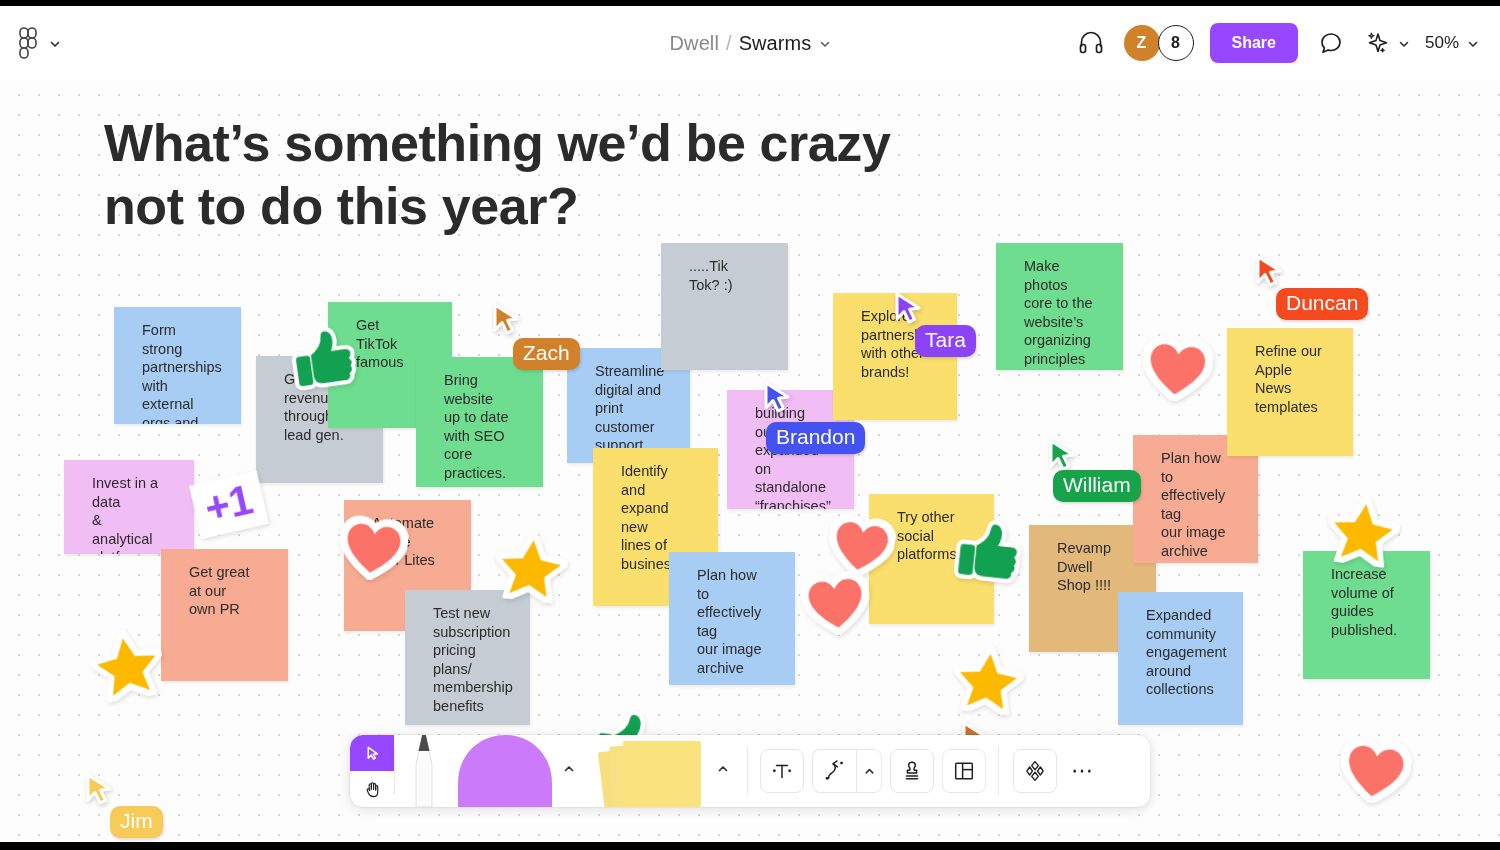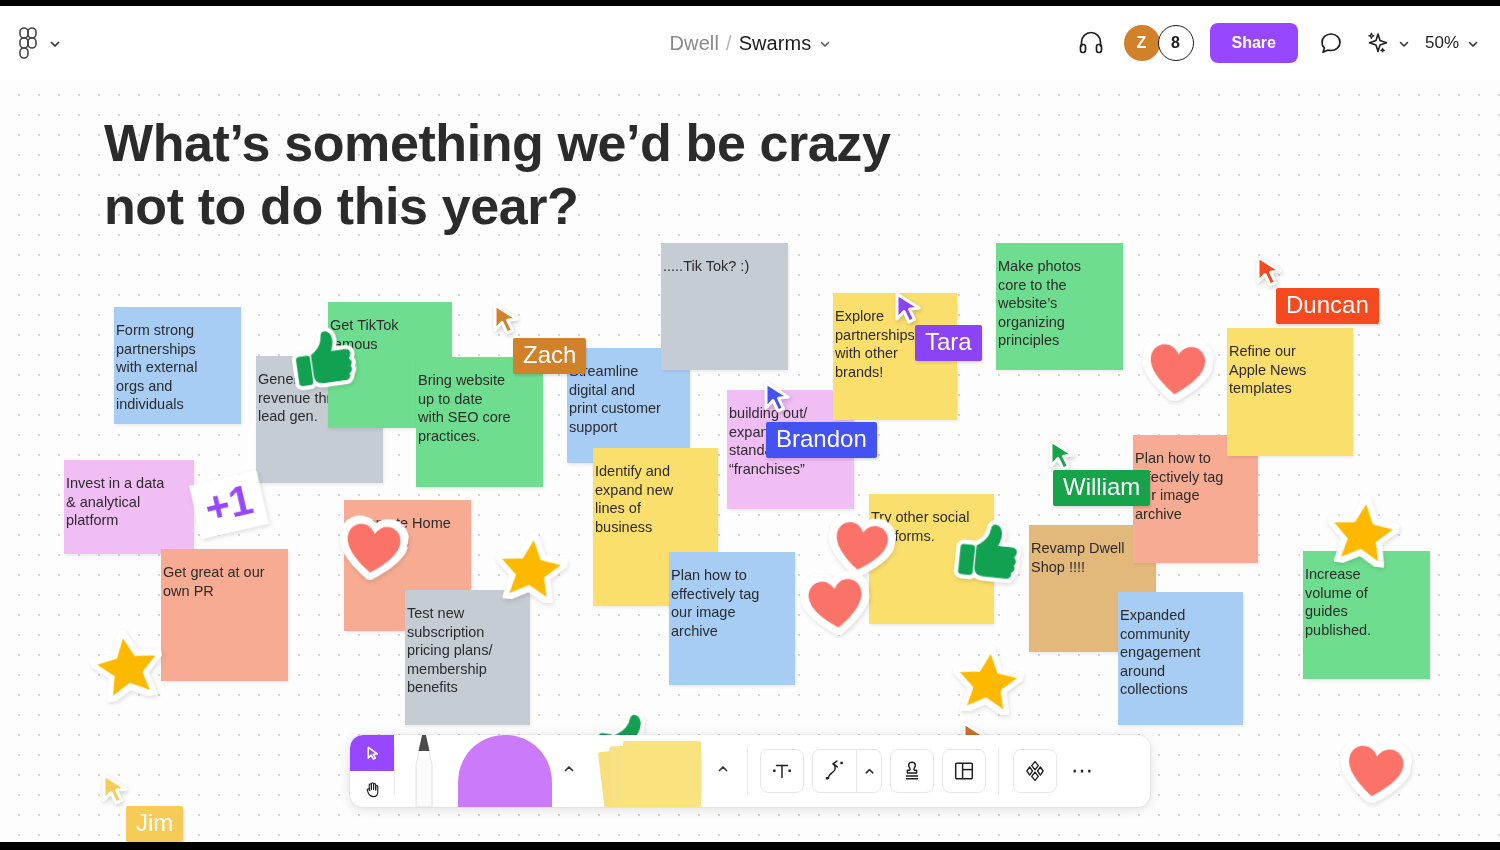--- a/index.html
+++ b/index.html
@@ -74,39 +74,39 @@
   .board-title {
     position: absolute;
     font-size: 52px; font-weight: 700; color: #2b2b2b;
     line-height: 1.22; letter-spacing: -0.4px;
     white-space: pre-line;
   }
 
   
   .sticky {
     position: absolute;
-    padding: 14px 2px;
+    padding: 14px 28px;
     font-size: 14.5px; line-height: 1.28; color: #2c2c2c;
     box-shadow: 1px 2px 3px rgba(0,0,0,0.07);
     white-space: pre-line;
     overflow: hidden;
   }
 
   
   .sticker { position: absolute; }
   .sticker svg { display: block; filter: drop-shadow(1px 2px 2px rgba(0,0,0,.12)); }
 
   
   .cursor { position: absolute; z-index: 40; }
   .cursor .arrow { display: block; filter: drop-shadow(1px 2px 2px rgba(0,0,0,.18)); }
   .cursor .namechip {
     position: absolute;
     padding: 3px 10px 5px 10px;
-    color: #fff; font-size: 24px; line-height: 1.15;
-    border-radius: 2px; white-space: nowrap;
+    color: #fff; font-size: 21px; line-height: 1.15;
+    border-radius: 10px; white-space: nowrap;
     box-shadow: 1px 2px 3px rgba(0,0,0,.13);
   }
 
   
   .toolbar {
     position: absolute; left: 350px; top: 735px;
     height: 72px; width: 800px;
     background: #fff; border-radius: 13px;
     box-shadow: 0 2px 12px rgba(0,0,0,.13), 0 0 0 1px rgba(0,0,0,.035);
     display: flex; align-items: stretch;
@@ -394,21 +394,21 @@
             </svg></span><div class="namechip" style="background: rgb(140, 66, 245); left: 22px; top: 34px;">Tara</div></div>
         <div class="cursor" style="left: 762px; top: 300px;"><span><svg class="arrow" viewBox="0 0 30 34" width="30" height="34">
               <path d="M4 3 L4 28 L11 20.5 L16 31 L21.5 28.3 L16.6 18.3 L26 17 Z" fill="#4352f0" stroke="#fff" stroke-width="3" stroke-linejoin="round"></path>
             </svg></span><div class="namechip" style="background: rgb(67, 82, 240); left: 4px; top: 42px;">Brandon</div></div>
         <div class="cursor" style="left: 1047px; top: 358px;"><span><svg class="arrow" viewBox="0 0 30 34" width="30" height="34">
               <path d="M4 3 L4 28 L11 20.5 L16 31 L21.5 28.3 L16.6 18.3 L26 17 Z" fill="#16a34a" stroke="#fff" stroke-width="3" stroke-linejoin="round"></path>
             </svg></span><div class="namechip" style="background: rgb(22, 163, 74); left: 6px; top: 32px;">William</div></div>
         <div class="cursor" style="left: 960px; top: 640px;"><span><svg class="arrow" viewBox="0 0 30 34" width="30" height="34">
               <path d="M4 3 L4 28 L11 20.5 L16 31 L21.5 28.3 L16.6 18.3 L26 17 Z" fill="#d1702a" stroke="#fff" stroke-width="3" stroke-linejoin="round"></path>
             </svg></span><div class="namechip" style="background: rgb(209, 112, 42); left: 22px; top: 34px;">Susan</div></div>
-        <div class="cursor" style="left: 100px; top: 692px;"><span><svg class="arrow" viewBox="0 0 30 34" width="30" height="34">
+        <div class="cursor" style="left: 84px; top: 692px;"><span><svg class="arrow" viewBox="0 0 30 34" width="30" height="34">
               <path d="M4 3 L4 28 L11 20.5 L16 31 L21.5 28.3 L16.6 18.3 L26 17 Z" fill="#f7cb58" stroke="#fff" stroke-width="3" stroke-linejoin="round"></path>
             </svg></span><div class="namechip" style="background: rgb(247, 203, 88); left: 26px; top: 34px;">Jim</div></div>
       </div>
   </div>
 
   <div class="toolbar">
     <div class="tool-sel">
       <div class="half top" id="selHalf" style="background: rgb(151, 71, 255);">
         <svg viewBox="0 0 20 20" width="19" height="19" fill="none" stroke="#fff" stroke-width="1.6" stroke-linejoin="round">
             <path d="M5.5 3.5 L5.5 15 L8.6 11.6 L11 16 L13 14.9 L10.8 10.8 L15.2 10.4 Z"></path>

